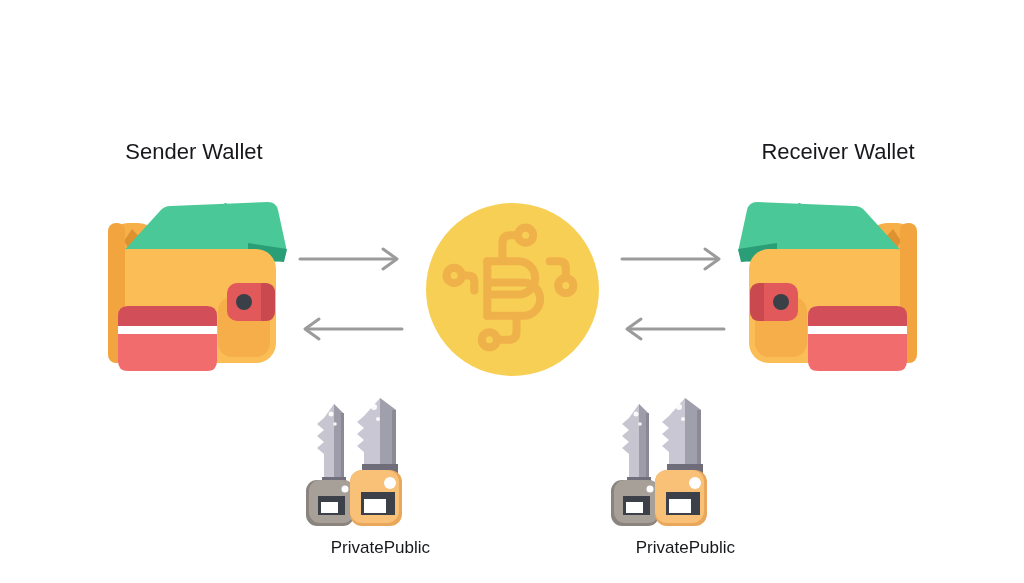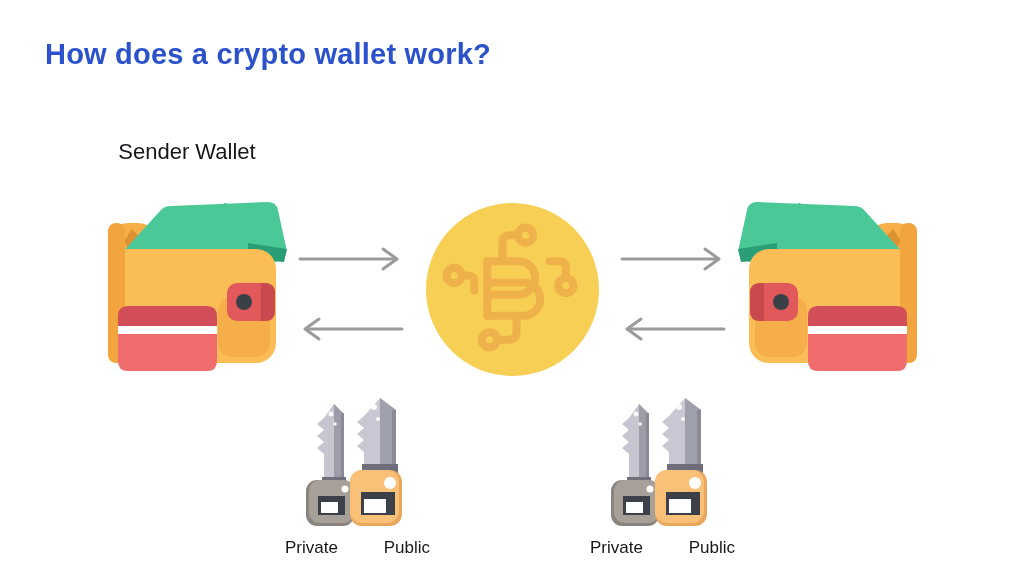--- a/index.html
+++ b/index.html
@@ -18,44 +18,44 @@
     font-size:29px;font-weight:700;
     letter-spacing:0.2px;
     color:var(--title,#2B51CB);
   }
   .col-label{
     position:absolute;top:139px;width:190px;
     text-align:center;
     font-size:22px;font-weight:500;
     color:var(--text,#17181C);
   }
-  .col-label.sender{left:92px;}
+  .col-label.sender{left:99px;}
   .col-label.funds{left:416px;}
   .col-label.receiver{left:743px;}
   .icon-abs{position:absolute;}
   .mirrored svg{transform:scaleX(-1);}
   .key-labels{
     position:absolute;top:538px;width:145px;
-    display:flex;justify-content:space-between;gap:11px;
+    display:flex;justify-content:flex-end;
     font-size:17px;color:var(--text,#17181C);
   }
   .key-labels.left{left:285px;}
   .key-labels.right{left:590px;}
   .arrow-svg line,.arrow-svg path{
     stroke:var(--arrow,#9B9B9B);
   }
 </style>
 </head>
 <body>
 
 <div class="canvas">
 
-  <div class="page-title">How does a crypto wallet work?</div>
 
   <div class="col-label sender">Sender Wallet</div>
+  <div class="col-label receiver">Receiver Wallet</div>
 
   <div class="icon-abs" style="left:98px;top:193px;">
     <svg width="190" height="190" viewBox="0 0 190 190">
 
       <rect x="10" y="30" width="50" height="50" rx="20" fill="#F7AF49"></rect>
       <path d="M34,36 L58,62 L44,78 L26,48 Z" fill="#DE9130"></path>
 
       <polygon points="40,44 128,10 148,30 58,64" style="fill:var(--bill-green-dark,#2EA77C)"></polygon>
 
       <path d="M22,62 L62,18 Q66,13 73,13 L170,9 Q178,9 180,17 L188,54 Q190,64 181,68 L158,72 L38,66 Z" style="fill:var(--bill-green,#4BC897)"></path>

